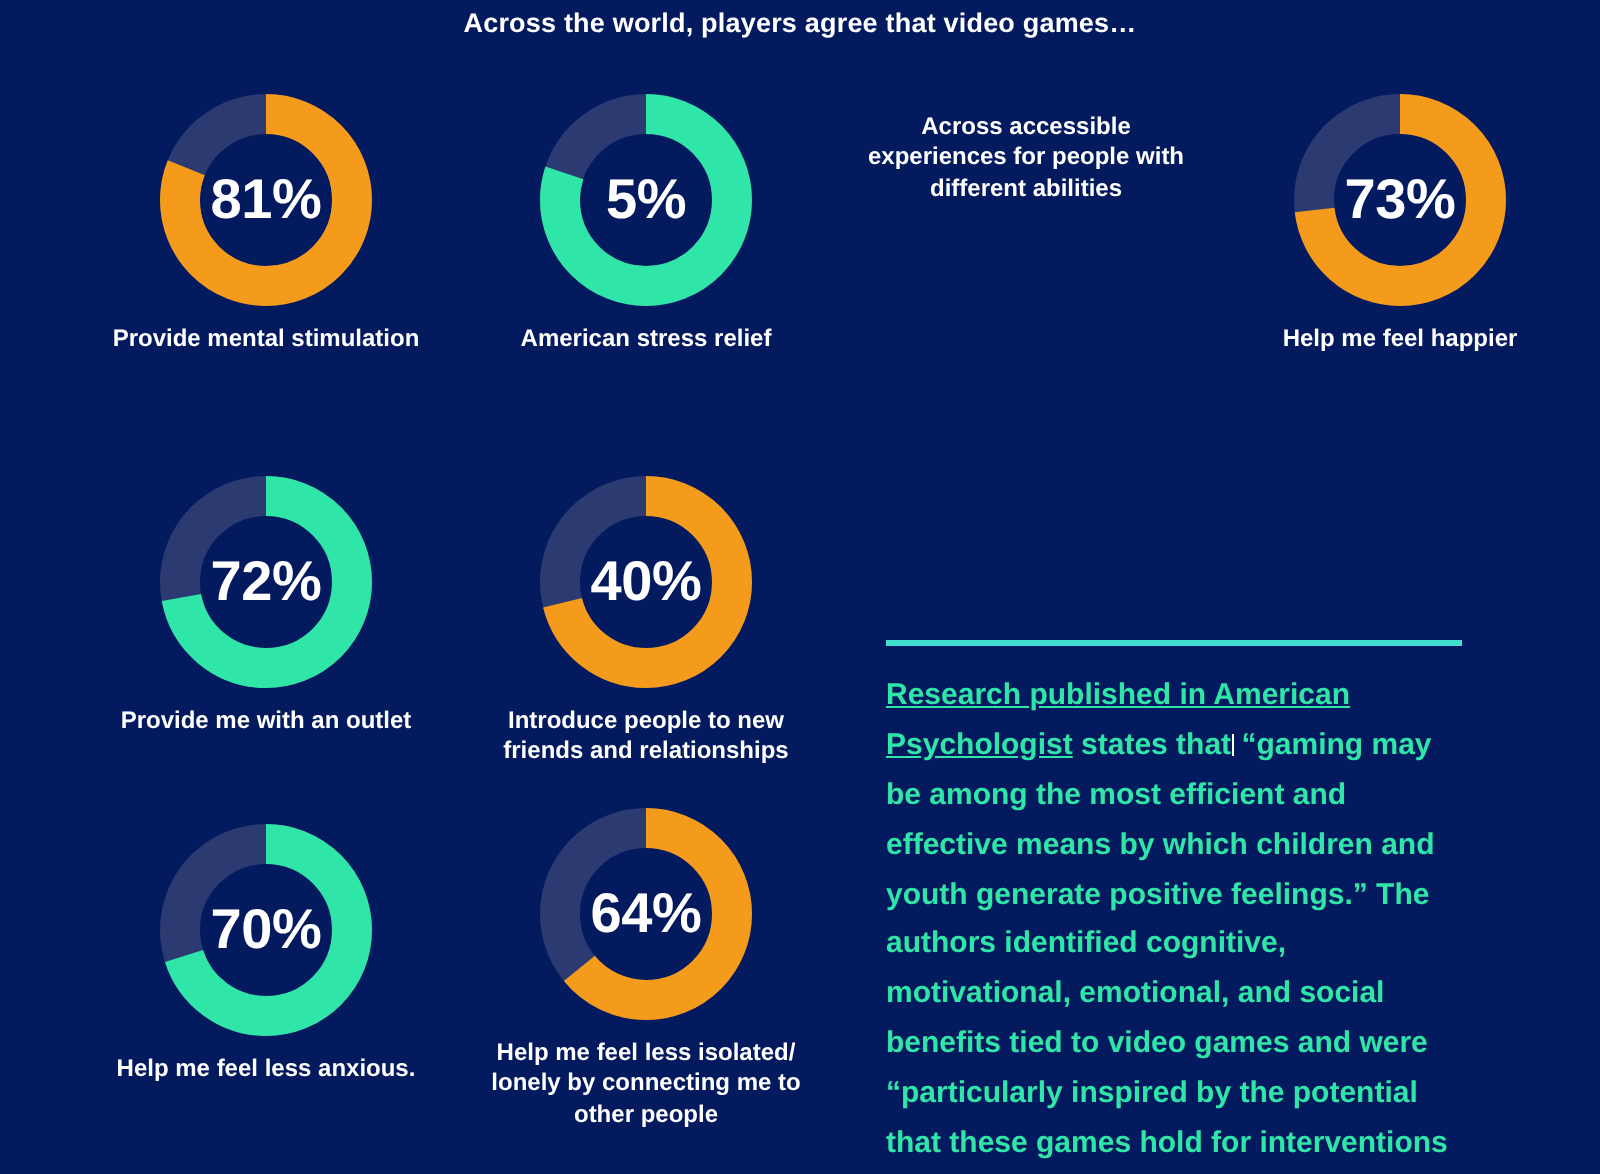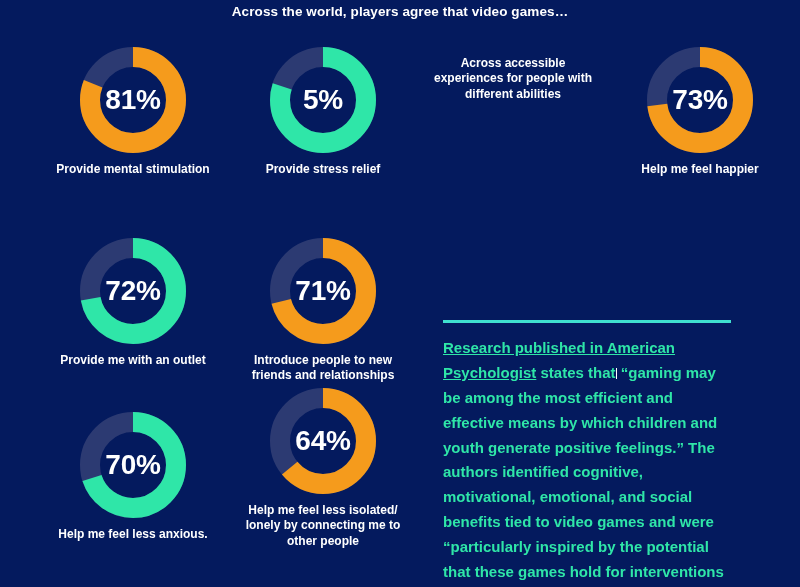--- a/index.html
+++ b/index.html
@@ -121,21 +121,21 @@
       </div>
       <div class="stat" style="left: 228px; top: 47px;">
         <div class="donut-wrap" style="width: 106px; height: 106px;">
           <svg width="106" height="106" viewBox="0 0 106 106">
             <circle cx="53" cy="53" r="43" fill="none" stroke="#2c3a72" stroke-width="20"></circle>
             <circle cx="53" cy="53" r="43" fill="none" stroke="#2fe6a8" stroke-width="20" stroke-dasharray="216.14157456697777 54.035393641744434" transform="rotate(-90 53 53)"></circle>
           </svg>
           <div class="donut-value">5%</div>
         </div>
         <div class="stat-label">
-          <div>Provide stress relief</div>
+          <div>American stress relief</div>
         </div>
       </div>
       <div class="stat" style="left: 418px; top: 47px;">
         <div class="stat-label">
           <div>Across accessible</div>
           <div>experiences for people with</div>
           <div>different abilities</div>
         </div>
       </div>
       <div class="stat" style="left: 605px; top: 47px;">
@@ -161,40 +161,40 @@
         <div class="stat-label">
           <div>Provide me with an outlet</div>
         </div>
       </div>
       <div class="stat" style="left: 228px; top: 238px;">
         <div class="donut-wrap" style="width: 106px; height: 106px;">
           <svg width="106" height="106" viewBox="0 0 106 106">
             <circle cx="53" cy="53" r="43" fill="none" stroke="#2c3a72" stroke-width="20"></circle>
             <circle cx="53" cy="53" r="43" fill="none" stroke="#f59b1c" stroke-width="20" stroke-dasharray="191.82564742819275 78.35132078052945" transform="rotate(-90 53 53)"></circle>
           </svg>
-          <div class="donut-value">71%</div>
+          <div class="donut-value">40%</div>
         </div>
         <div class="stat-label">
           <div>Introduce people to new</div>
           <div>friends and relationships</div>
         </div>
       </div>
       <div class="stat" style="left: 38px; top: 412px;">
         <div class="donut-wrap" style="width: 106px; height: 106px;">
           <svg width="106" height="106" viewBox="0 0 106 106">
             <circle cx="53" cy="53" r="43" fill="none" stroke="#2c3a72" stroke-width="20"></circle>
             <circle cx="53" cy="53" r="43" fill="none" stroke="#2fe6a8" stroke-width="20" stroke-dasharray="189.12387774610553 81.05309046261667" transform="rotate(-90 53 53)"></circle>
           </svg>
           <div class="donut-value">70%</div>
         </div>
         <div class="stat-label">
           <div>Help me feel less anxious.</div>
         </div>
       </div>
-      <div class="stat" style="left: 228px; top: 388px;">
+      <div class="stat" style="left: 228px; top: 404px;">
         <div class="donut-wrap" style="width: 106px; height: 106px;">
           <svg width="106" height="106" viewBox="0 0 106 106">
             <circle cx="53" cy="53" r="43" fill="none" stroke="#2c3a72" stroke-width="20"></circle>
             <circle cx="53" cy="53" r="43" fill="none" stroke="#f59b1c" stroke-width="20" stroke-dasharray="172.9132596535822 97.26370855514" transform="rotate(-90 53 53)"></circle>
           </svg>
           <div class="donut-value">64%</div>
         </div>
         <div class="stat-label">
           <div>Help me feel less isolated/</div>
           <div>lonely by connecting me to</div>

